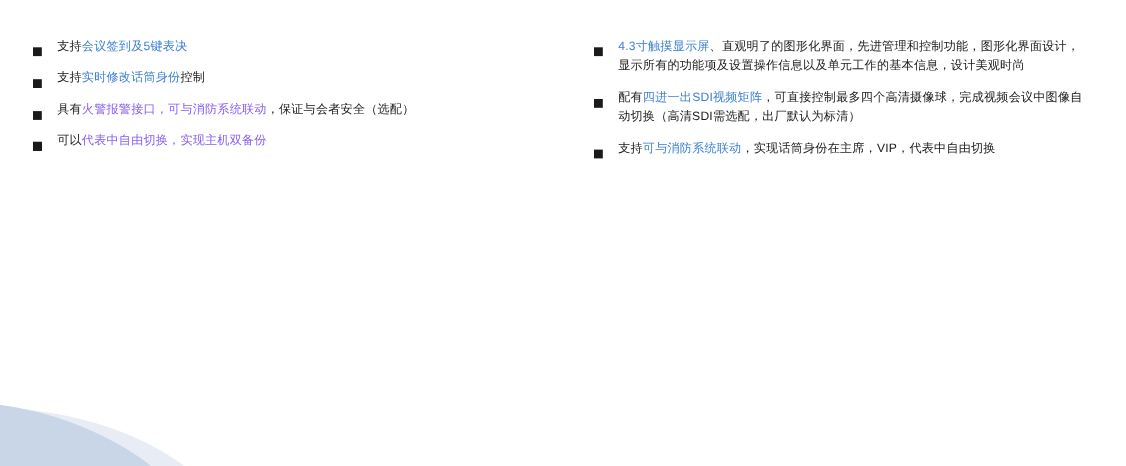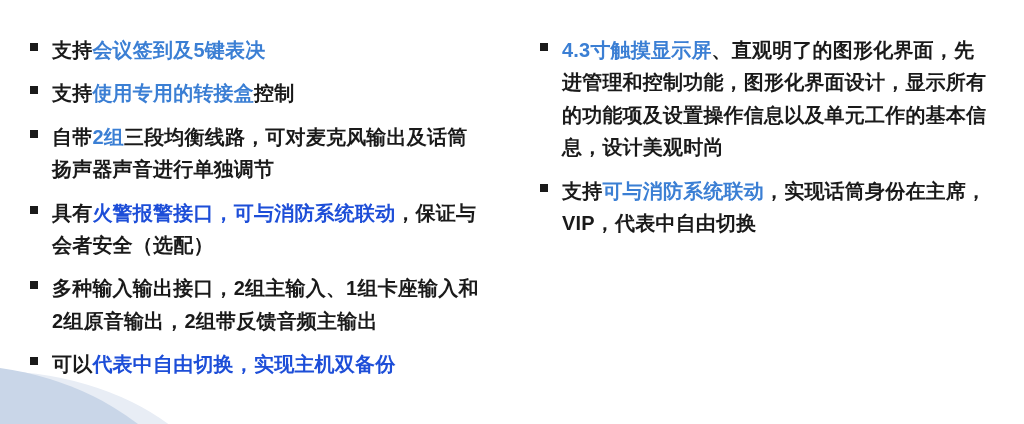--- a/index.html
+++ b/index.html
@@ -59,24 +59,24 @@
 
   ul.bullets {
     list-style: none;
     margin: 0;
     padding: 0;
   }
   ul.bullets > li {
     position: relative;
     padding-left: 22px;
     margin-bottom: 11px;
-    font-size: 20px;
+    font-size: 11px;
     line-height: 1.62;
     color: #1a1a1a;
-    font-weight: bold;
+    font-weight: normal;
     letter-spacing: 0.2px;
   }
   ul.bullets > li .marker {
     position: absolute;
     left: 0;
     top: 9px;
     width: 8px;
     height: 8px;
     background: #1a1a1a;
     display: block;
@@ -84,47 +84,47 @@
   li.accent-line {
     color: #2f6fba;
   }
   li.accent-line .marker {
     background: #2f6fba;
   }
   .hl {
     color: #3b7fd4;
   }
   .hl-red {
-    color: #1d4ed8;
+    color: #8b5cf6;
   }
   .plain {
     color: #1a1a1a;
   }
 </style>
 </head>
 <body>
 
 <div class="slide">
 
   <div class="swoosh-a"></div>
   <div class="swoosh-b"></div>
 
   <div class="columns">
     <div class="col col-left">
       <ul class="bullets" id="left-list">
           <li><span class="marker"></span><span class="plain">支持</span><span class="hl">会议签到及5键表决</span></li>
-          <li><span class="marker"></span><span class="plain">支持</span><span class="hl">使用专用的转接盒</span><span class="plain">控制</span></li>
-          <li><span class="marker"></span><span class="plain">自带</span><span class="hl">2组</span><span class="plain">三段均衡线路，可对麦克风输出及话筒扬声器声音进行单独调节</span></li>
+          <li><span class="marker"></span><span class="plain">支持</span><span class="hl">实时修改话筒身份</span><span class="plain">控制</span></li>
           <li><span class="marker"></span><span class="plain">具有</span><span class="hl-red">火警报警接口，可与消防系统联动</span><span class="plain">，保证与会者安全（选配）</span></li>
-          <li><span class="marker"></span><span class="plain">多种输入输出接口，2组主输入、1组卡座输入和2组原音输出，2组带反馈音频主输出</span></li>
+          <li><span class="marker"></span></li>
           <li><span class="marker"></span></li>
           <li><span class="marker"></span><span class="plain">可以</span><span class="hl-red">代表中自由切换，实现主机双备份</span></li>
         </ul>
     </div>
     <div class="col col-right">
       <ul class="bullets" id="right-list">
           <li class="accent-line"><span class="marker"></span><span class="hl">4.3寸触摸显示屏</span><span class="plain">、直观明了的图形化界面，先进管理和控制功能，图形化界面设计，显示所有的功能项及设置操作信息以及单元工作的基本信息，设计美观时尚</span></li>
+          <li><span class="marker"></span><span class="plain">配有</span><span class="hl">四进一出SDI视频矩阵</span><span class="plain">，可直接控制最多四个高清摄像球，完成视频会议中图像自动切换（高清SDI需选配，出厂默认为标清）</span></li>
           <li><span class="marker"></span><span class="plain">支持</span><span class="hl">可与消防系统联动</span><span class="plain">，实现话筒身份在主席，VIP，代表中自由切换</span></li>
         </ul>
     </div>
   </div>
 
 </div>
 
 </body></html>

